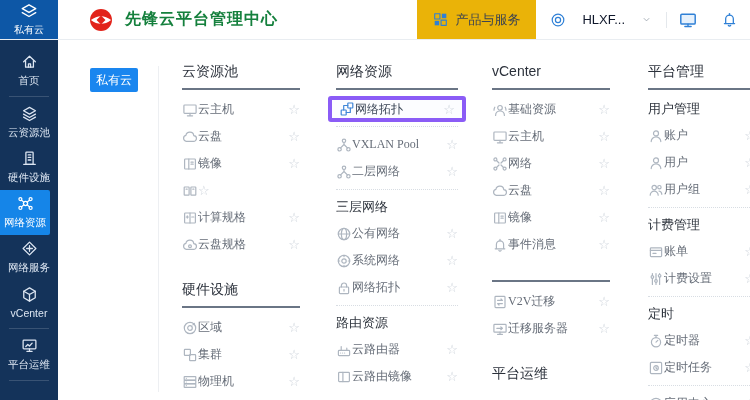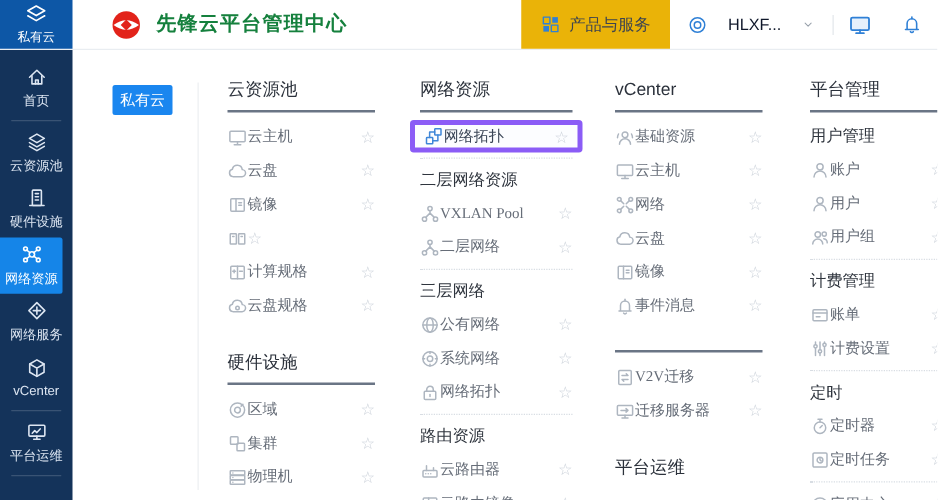--- a/index.html
+++ b/index.html
@@ -434,21 +434,20 @@
         <div class="ul"></div>
       </div>
     <div class="item active">
         <svg class="ic" viewBox="0 0 16 16">
           <use href="#i-topology"></use>
         </svg>
         <span class="lbl">网络拓扑</span>
         <span class="star">☆</span>
       </div>
     <div class="dotted"></div>
-    <div class="sub-h">二层网络资源</div>
     <div class="item">
         <svg class="ic" viewBox="0 0 16 16">
           <use href="#i-node"></use>
         </svg>
         <span class="lbl">VXLAN Pool</span>
         <span class="star">☆</span>
       </div>
     <div class="item">
         <svg class="ic" viewBox="0 0 16 16">
           <use href="#i-node"></use>

